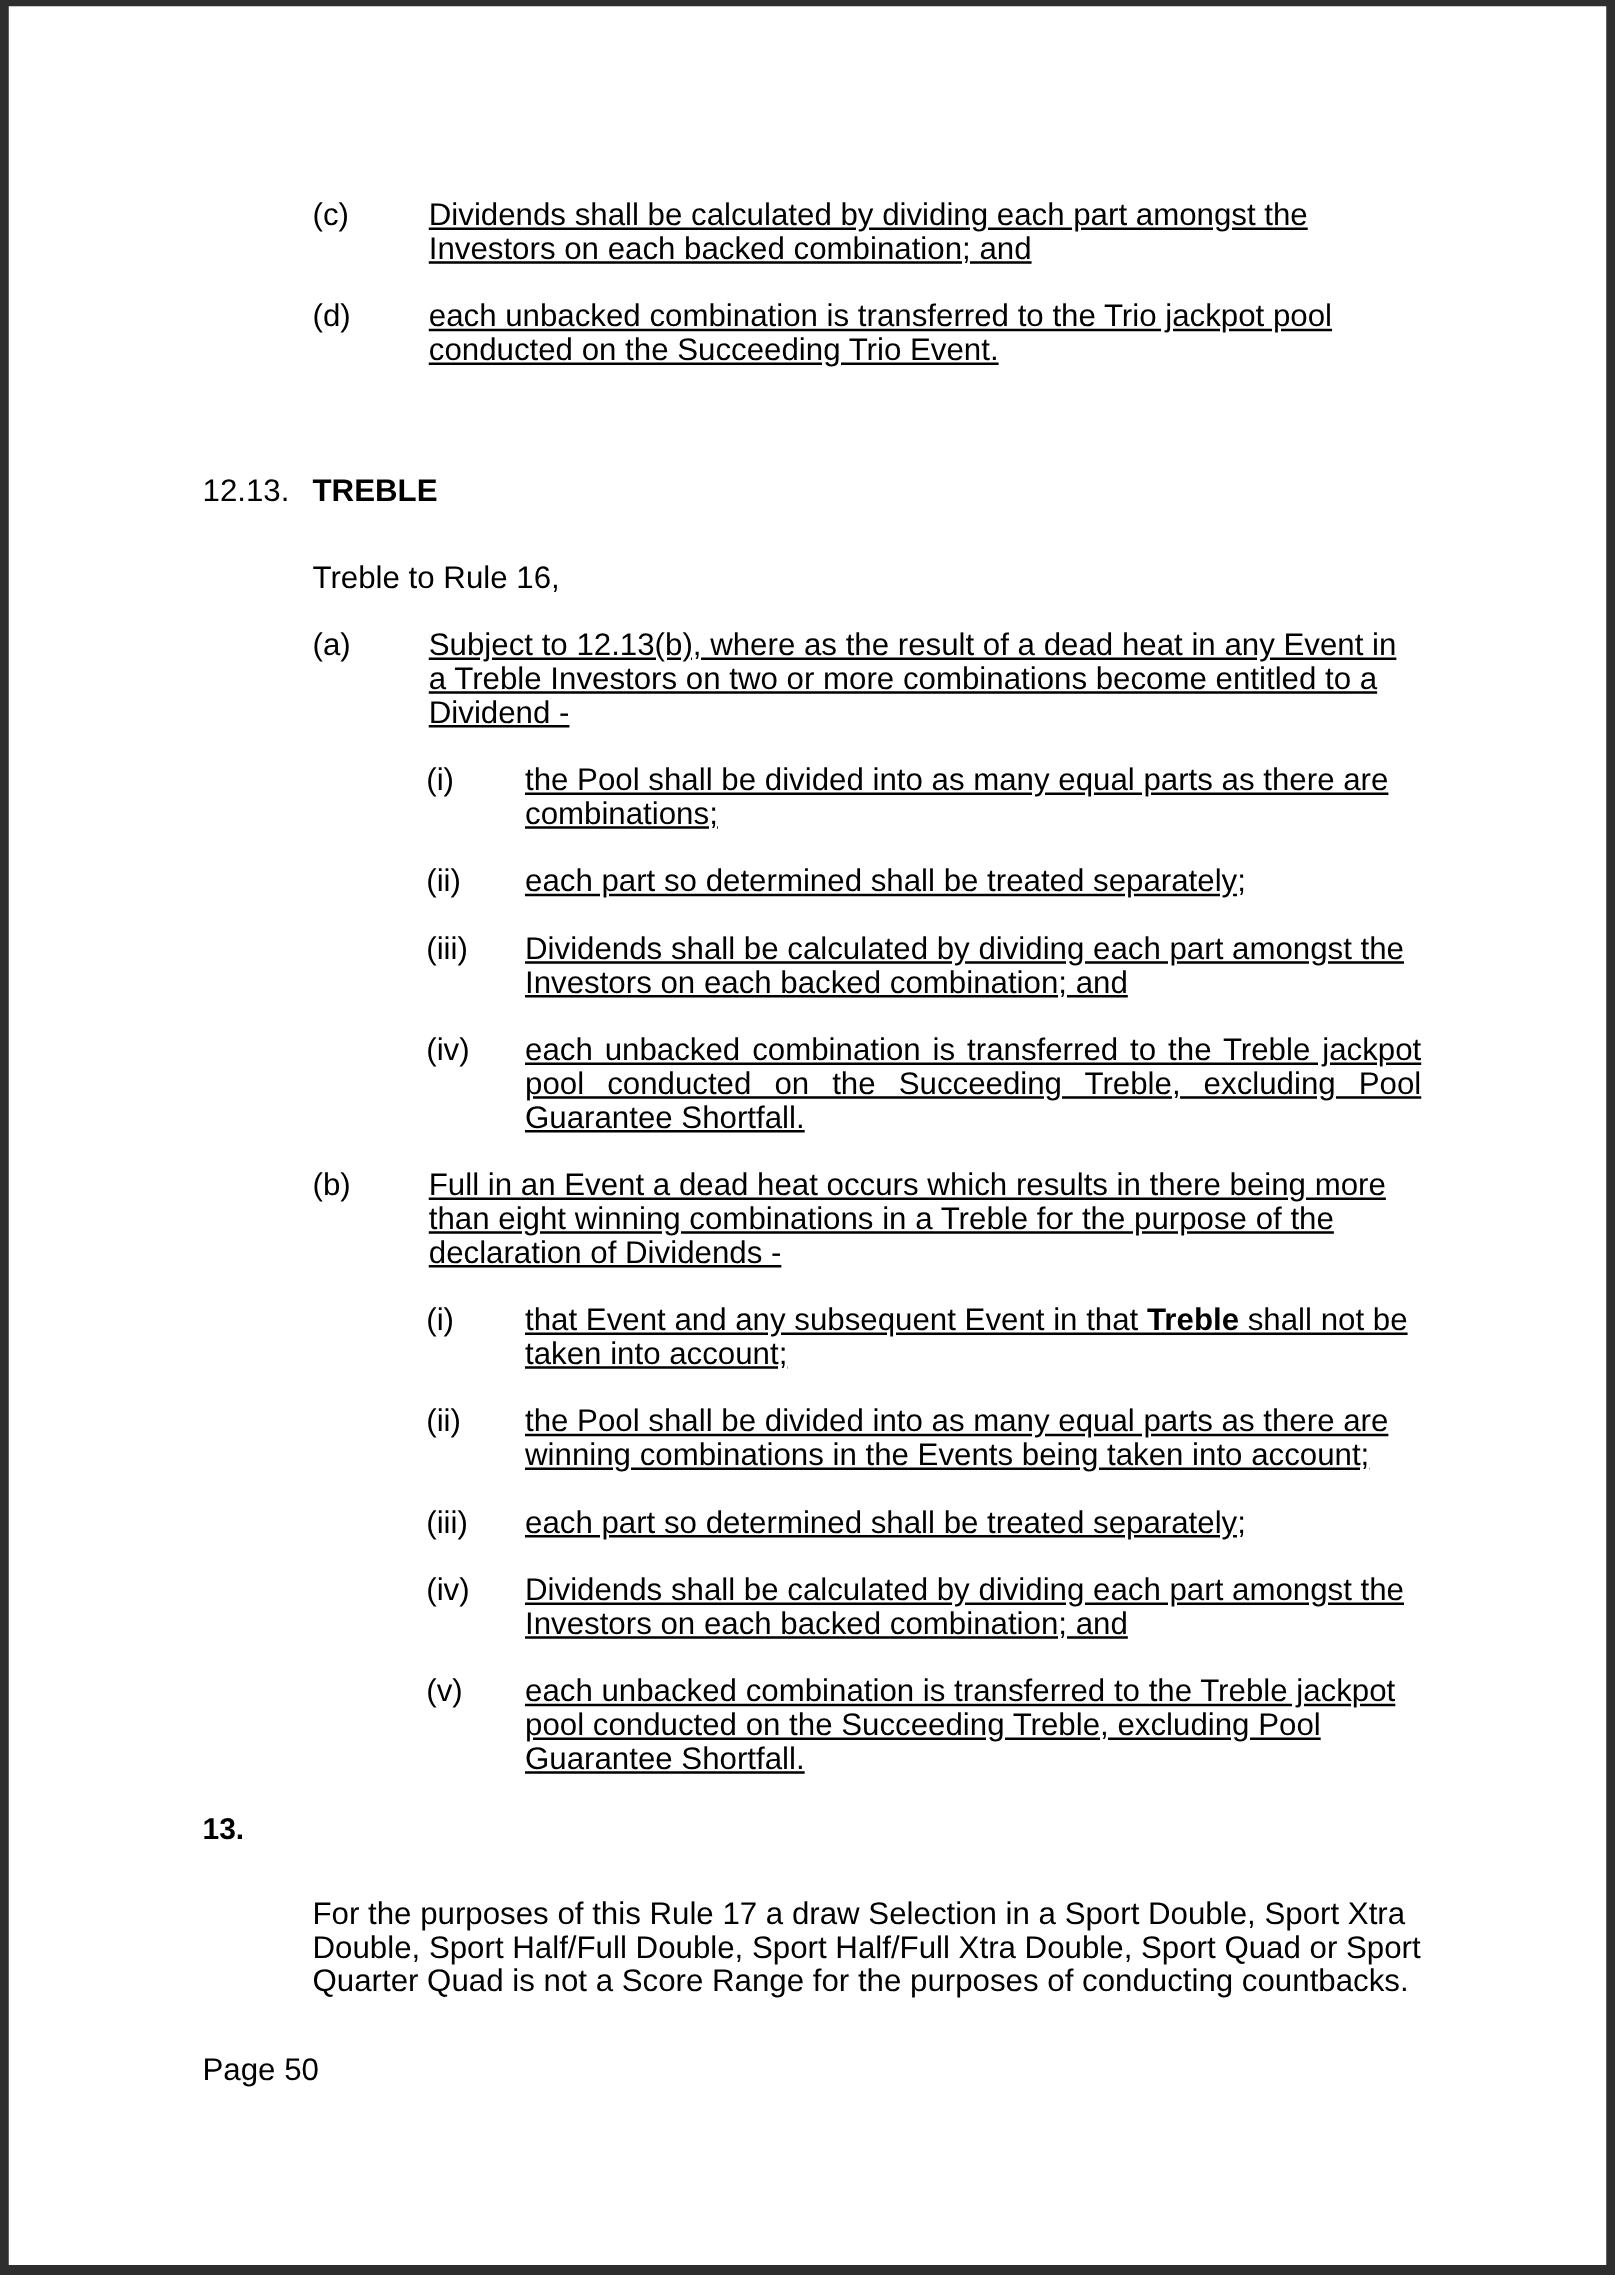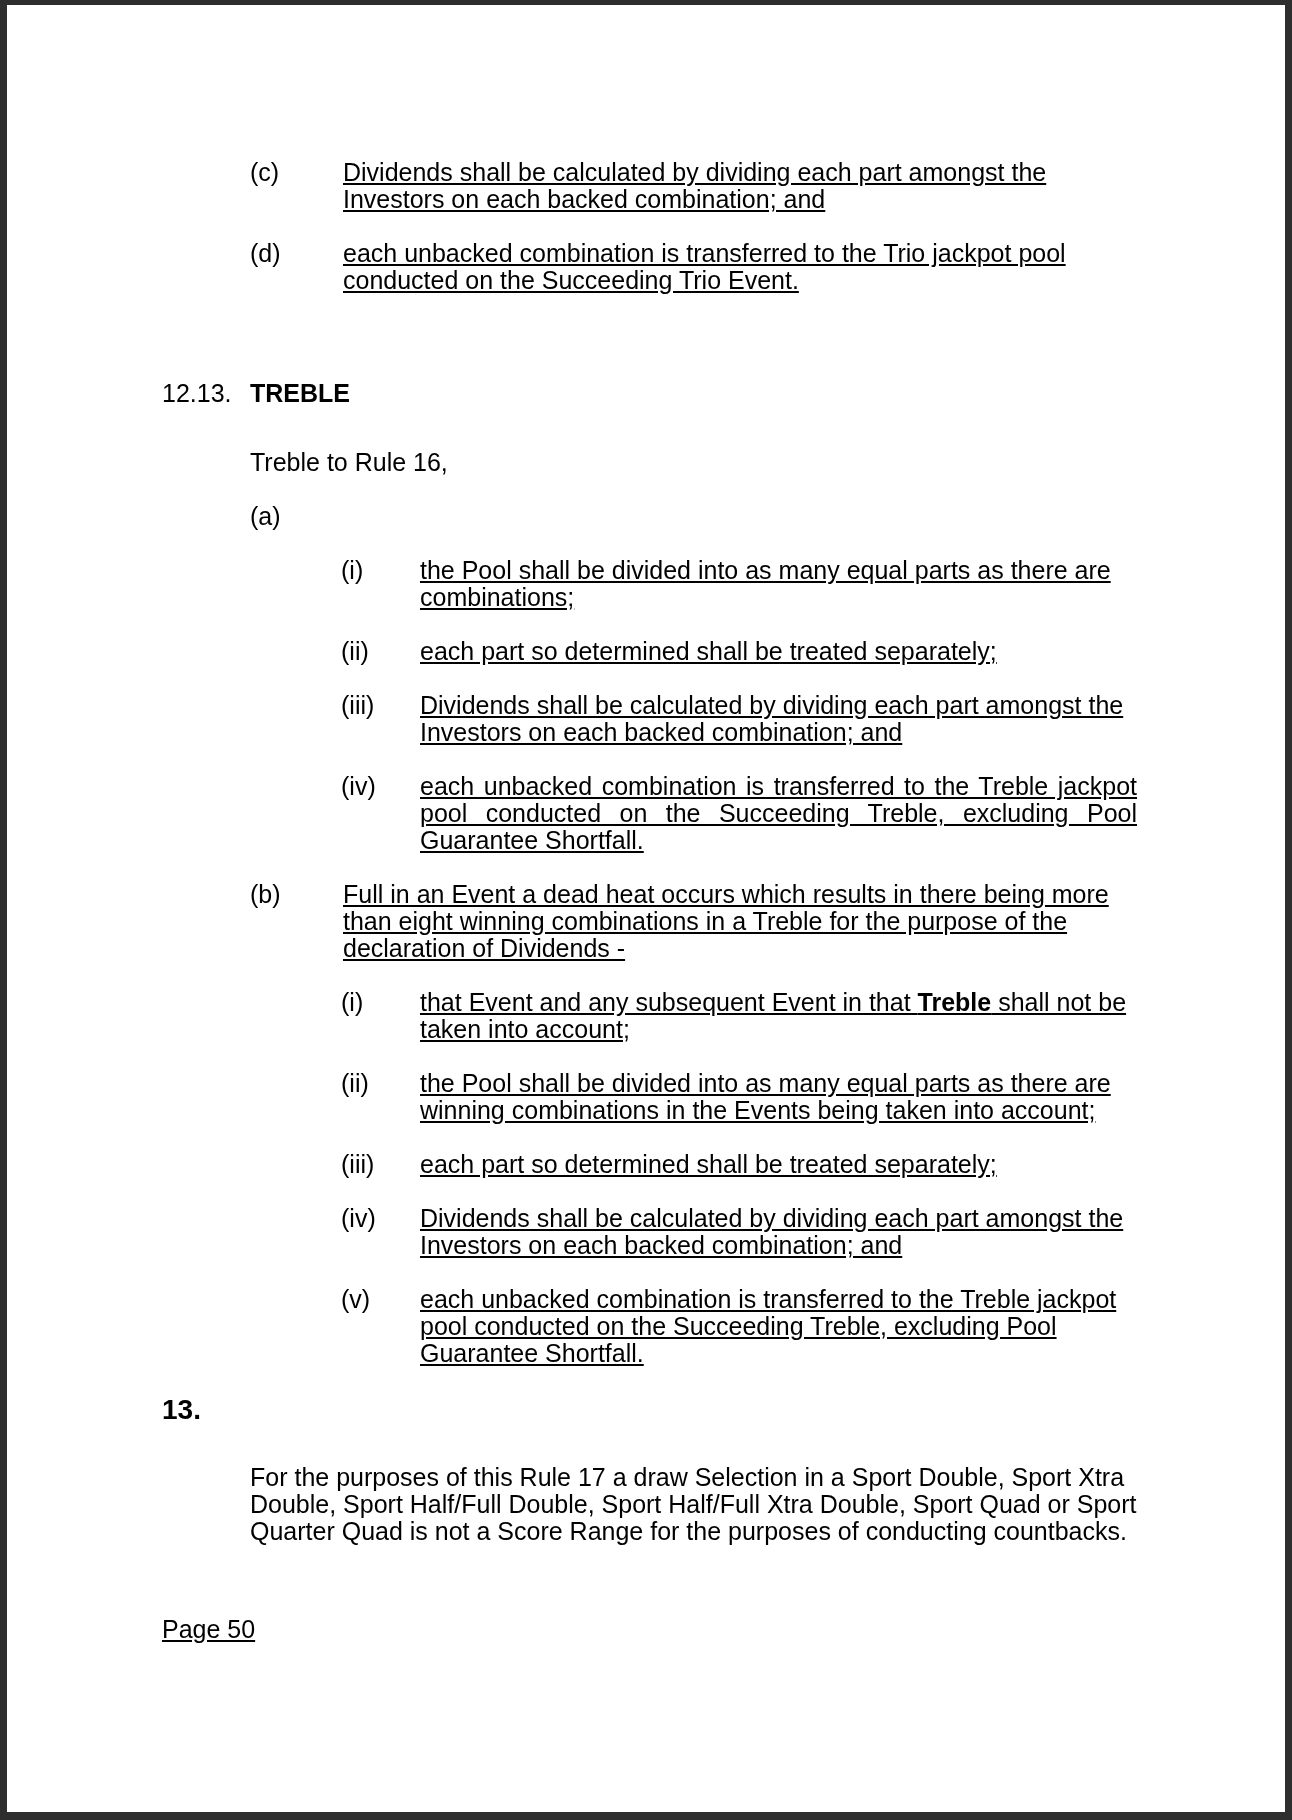--- a/index.html
+++ b/index.html
@@ -19,23 +19,23 @@
   .lvl1 > .marker{width:93px;flex:none;}
   .lvl2{padding-left:179px;}
   .lvl2 > .marker{width:79px;flex:none;}
   .body{flex:1;min-width:0;text-decoration:underline;}
   .just .body{text-align:justify;}
   .gap-xl{margin-bottom:86px;}
   .sec-head{display:flex;margin:0 0 42px 0;font-weight:bold;}
   .sec-head .sec-num{width:88px;flex:none;}
   .sec-num-plain{font-weight:normal;}
   .preamble{padding-left:88px;margin:0 0 27px 0;}
-  .h13{font-size:28px;line-height:31px;margin-bottom:39px;}
+  .h13{font-size:24px;line-height:31px;margin-bottom:39px;}
   .para{padding-left:88px;margin:0 0 27px 0;}
-  .footer{margin-top:71px;text-decoration:underline;}
+  .footer{margin-top:44px;}
   b{font-weight:bold;}
 </style>
 </head>
 <body>
 
 <div class="page">
 
   <div class="row lvl1">
     <span class="marker">(c)</span>
     <span class="body">Dividends shall be calculated by dividing each part amongst the Investors on each backed combination; and</span>
@@ -47,20 +47,21 @@
 
   <div class="sec-head">
     <span class="sec-num sec-num-plain">12.13.</span>
     <span class="sec-title">TREBLE</span>
   </div>
 
   <div class="preamble">Treble to Rule 16,</div>
 
   <div class="row lvl1">
     <span class="marker">(a)</span>
+    <span class="body">Subject to 12.13(b), where as the result of a dead heat in any Event in a Treble Investors on two or more combinations become entitled to a Dividend -</span>
   </div>
 
   <div class="row lvl2">
     <span class="marker">(i)</span>
     <span class="body">the Pool shall be divided into as many equal parts as there are combinations;</span>
   </div>
   <div class="row lvl2">
     <span class="marker">(ii)</span>
     <span class="body">each part so determined shall be treated separately;</span>
   </div>

